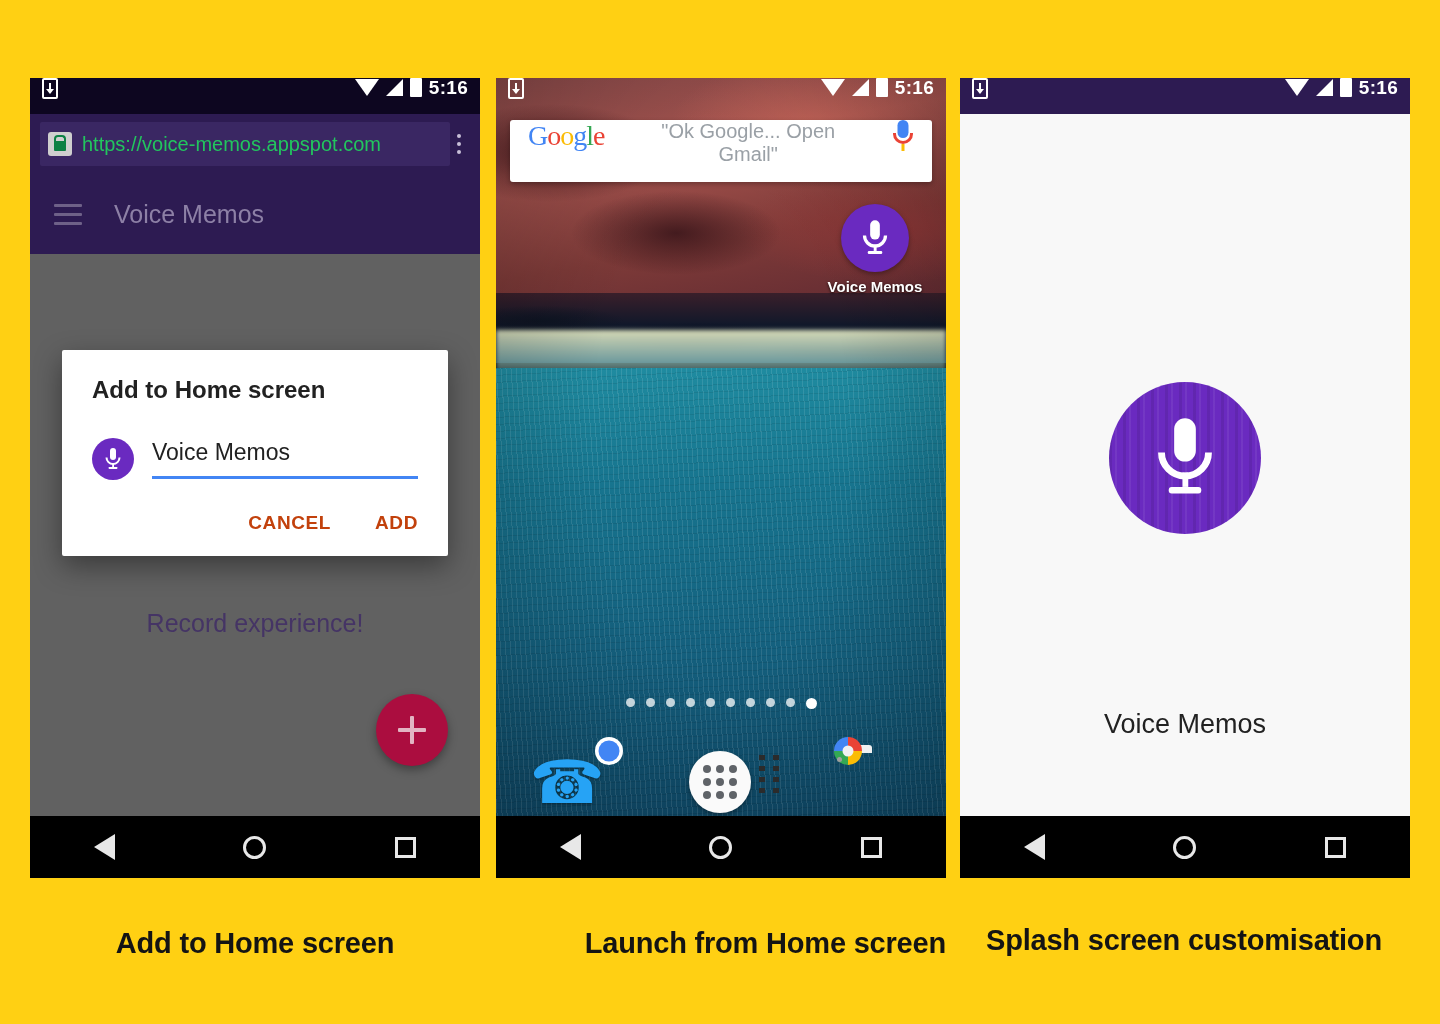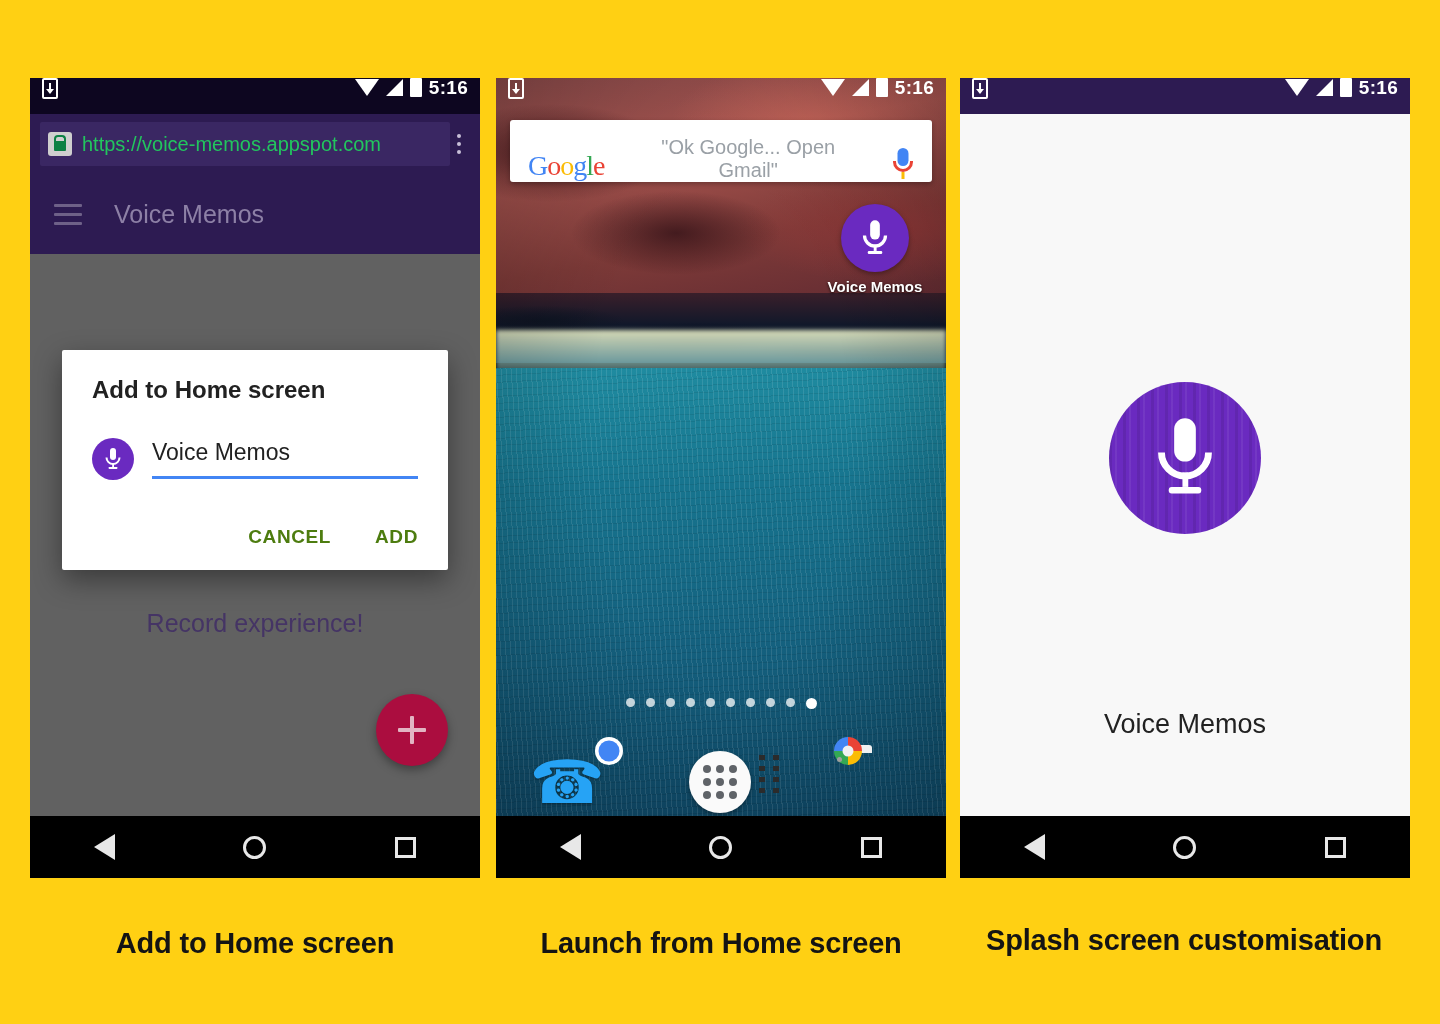--- a/index.html
+++ b/index.html
@@ -161,24 +161,23 @@
     width: 42px; height: 42px; border-radius: 50%; background: #6a2ac0;
     display: flex; align-items: center; justify-content: center; flex: 0 0 auto;
   }
   .dialog-field { flex: 1; border-bottom: 3px solid #4285f4; padding-bottom: 10px; }
   .dialog-field-text { font-size: 23px; color: #212121; }
   .dialog-actions {
     display: flex; justify-content: flex-end; gap: 44px;
     margin-top: 32px; padding-bottom: 8px;
   }
   .dialog-btn {
-    color: #4d7c0f; font-size: 19px; font-weight: bold; letter-spacing: .6px;
+    color: #c2410c; font-size: 19px; font-weight: bold; letter-spacing: .6px;
     background: none; border: none; cursor: pointer;
     font-family: "Liberation Sans", sans-serif;
-    margin-top: 14px;
   }
 
   
   .wallpaper { position: absolute; inset: 0; overflow: hidden; }
   .wp-land {
     position: absolute; left: 0; top: 0; width: 100%; height: 250px;
     background:
       radial-gradient(ellipse 170px 70px at 12% 30%, rgba(60,20,25,.85), transparent 70%),
       radial-gradient(ellipse 200px 90px at 70% 18%, rgba(215,110,95,.6), transparent 70%),
       radial-gradient(ellipse 150px 60px at 40% 62%, rgba(40,12,18,.7), transparent 70%),
@@ -209,21 +208,21 @@
       repeating-linear-gradient(-3deg, rgba(0,0,0,.25) 0 1px, transparent 1px 7px);
   }
   .wp-vignette {
     position: absolute; inset: 0;
     background: radial-gradient(ellipse at 50% 45%, transparent 40%, rgba(0,0,0,.22) 100%);
   }
 
   .search-widget {
     position: absolute; left: 14px; top: 42px; right: 14px; height: 62px;
     background: #fff; border-radius: 3px;
-    display: flex; align-items: flex-end; padding: 0 18px;
+    display: flex; align-items: flex-start; padding: 0 18px;
     box-shadow: 0 2px 5px rgba(0,0,0,.28); z-index: 10; gap: 35px;
   }
   .g-logo { font-size: 28px; letter-spacing: -1px; flex: 0 0 auto;
     font-family: "Liberation Serif", serif; font-weight: normal; }
   .g-logo span:nth-child(1){color:#4285F4}
   .g-logo span:nth-child(2){color:#EA4335}
   .g-logo span:nth-child(3){color:#FBBC05}
   .g-logo span:nth-child(4){color:#4285F4}
   .g-logo span:nth-child(5){color:#34A853}
   .g-logo span:nth-child(6){color:#EA4335}
@@ -354,21 +353,21 @@
       rgba(0,0,0,.55) 0 3px, transparent 3px 6px, rgba(255,255,255,.4) 6px 8px, transparent 8px 14px);
   }
   .splash-label { margin-top: 175px; font-size: 27px; color: #222; }
 
   
   .caption {
     position: absolute; color: #141414; font-weight: bold;
     font-size: 29px; line-height: 1.27; letter-spacing: -.2px;
   }
   #caption-1 { left: 30px;  top: 925px; width: 450px; text-align: center; }
-  #caption-2 { left: 496px; top: 925px; width: 450px; text-align: center; }
+  #caption-2 { left: 496px; top: 925px; width: 450px; text-align: right; }
   #caption-3 { left: 986px; top: 922px; width: 440px; text-align: left; }
 </style>
 </head>
 <body>
 
 <div class="stage">
 
   <div class="phone" id="phone-1">
 
     <div class="statusbar sb-dark">

